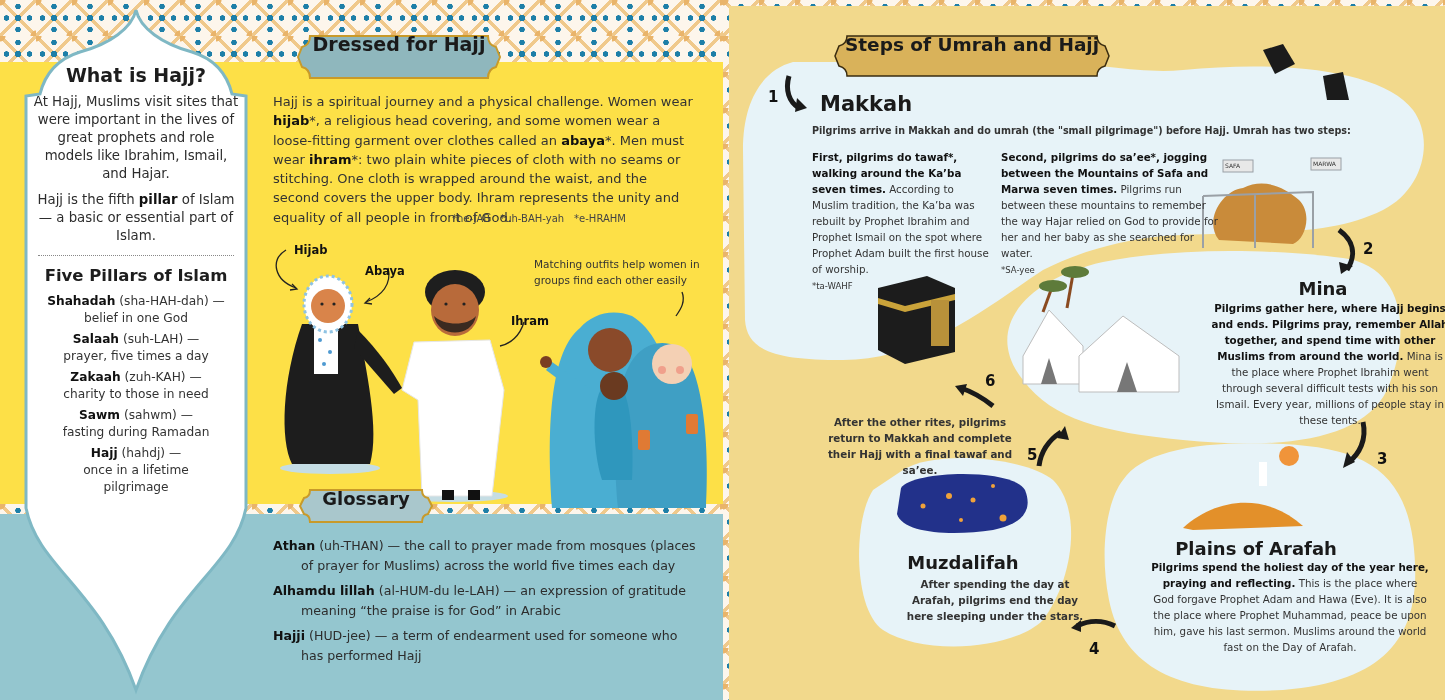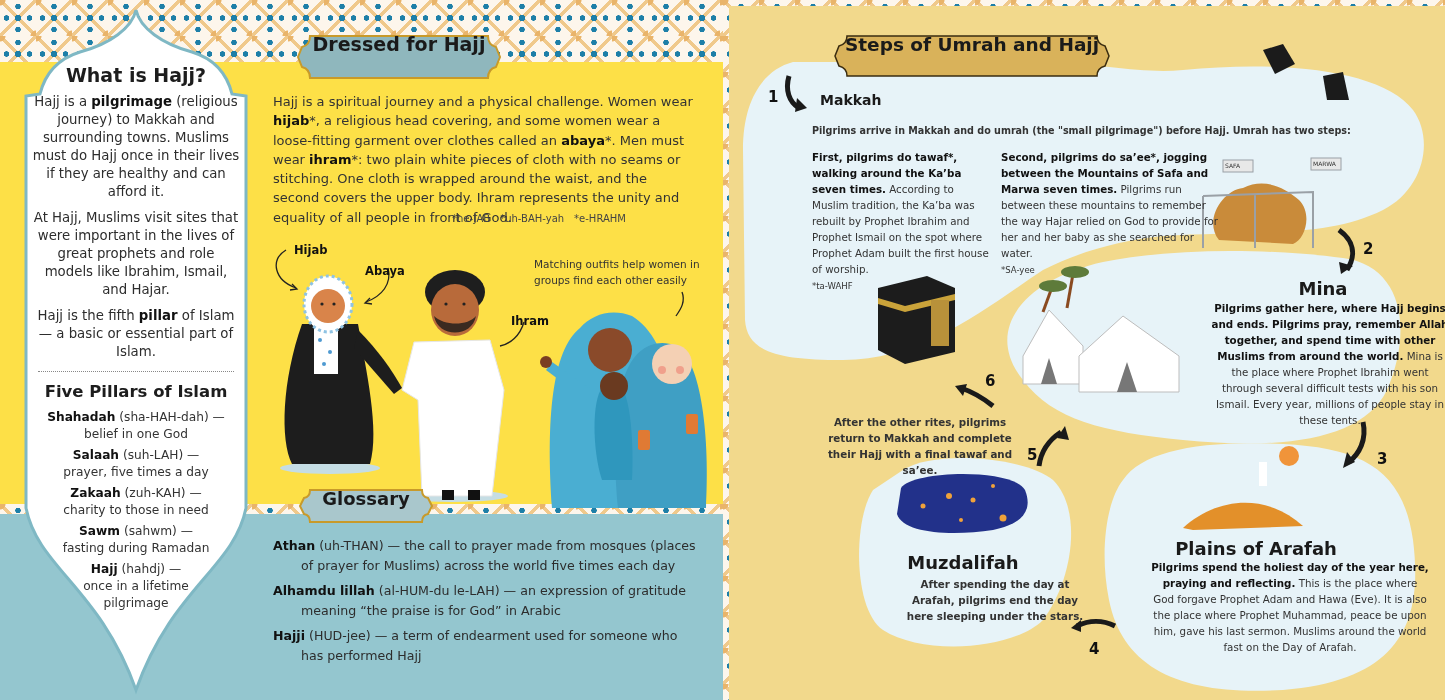--- a/index.html
+++ b/index.html
@@ -84,21 +84,20 @@
   <div class="pattern pattern-top"></div>
   <div class="pattern pattern-band"></div>
   <div class="glossary-bg"></div>
 
   <div class="hajj-card">
     <svg class="shape" width="228" height="690" viewBox="0 0 228 690">
       <path d="M114 2 C 118 20, 140 36, 170 44 C 196 52, 206 70, 210 86 L 224 88 L 224 500 C 212 560, 150 580, 114 682 C 78 580, 16 560, 4 500 L 4 88 L 18 86 C 22 70, 32 52, 58 44 C 88 36, 110 20, 114 2 Z" fill="#ffffff" stroke="#7fb8c4" stroke-width="3"></path>
     </svg>
     <div class="content">
       <div class="card-title">What is Hajj?</div>
-      <p class="card-para"><span>Hajj is a </span><b>pilgrimage</b><span> (religious journey) to Makkah and surrounding towns. Muslims must do Hajj once in their lives if they are healthy and can afford it.</span></p>
       <p class="card-para">At Hajj, Muslims visit sites that were important in the lives of great prophets and role models like Ibrahim, Ismail, and Hajar.</p>
       <p class="card-para"><span>Hajj is the fifth </span><b>pillar</b><span> of Islam — a basic or essential part of Islam.</span></p>
       <div class="card-divider"></div>
       <div class="pillars-title">Five Pillars of Islam</div>
       <div class="pillar"><b>Shahadah</b><span> (sha-HAH-dah) —</span><br><span>belief in one God</span></div>
       <div class="pillar"><b>Salaah</b><span> (suh-LAH) —</span><br><span>prayer, five times a day</span></div>
       <div class="pillar"><b>Zakaah</b><span> (zuh-KAH) —</span><br><span>charity to those in need</span></div>
       <div class="pillar"><b>Sawm</b><span> (sahwm) —</span><br><span>fasting during Ramadan</span></div>
       <div class="pillar" style="padding:0 30px"><b>Hajj</b><span> (hahdj) —</span><br><span>once in a lifetime pilgrimage</span></div>
     </div>
@@ -256,21 +255,21 @@
   </svg>
 
   <div class="banner steps-banner">
     <svg width="278" height="44" viewBox="0 0 278 44">
       <path d="M14 2 L264 2 Q264 10 272 12 L276 22 L272 32 Q264 34 264 42 L14 42 Q14 34 6 32 L2 22 L6 12 Q14 10 14 2 Z" fill="#d9b25a" stroke="#3a2c10" stroke-width="1.5"></path>
     </svg>
     <span>Steps of Umrah and Hajj</span>
   </div>
 
   <div class="step-num" style="left:45px;top:88px">1</div>
-  <div class="loc-title" style="left:97px;top:92px;font-size:14px">Makkah</div>
+  <div class="loc-title" style="left:97px;top:92px;font-size:21px">Makkah</div>
   <div class="rtext bold-text" style="left:57px;top:123px;width:600px;font-size:9.6px">Pilgrims arrive in Makkah and do umrah (the "small pilgrimage") before Hajj. Umrah has two steps:</div>
   <div class="rtext" style="left:246px;top:149px;width:218px"><b>Second, pilgrims do sa’ee*, jogging between the Mountains of Safa and Marwa seven times.</b><span> Pilgrims run between these mountains to remember the way Hajar relied on God to provide for her and her baby as she searched for water.</span><br><span style="font-size:8.5px">*SA-yee</span></div>
   <div class="rtext" style="left:57px;top:149px;width:180px"><b>First, pilgrims do tawaf*, walking around the Ka’ba seven times.</b><span> According to Muslim tradition, the Ka’ba was rebuilt by Prophet Ibrahim and Prophet Ismail on the spot where Prophet Adam built the first house of worship.</span><br><span style="font-size:8.5px">*ta-WAHF</span></div>
   <div style="position:absolute;left:502px;top:162px;font-size:6px;color:#333">SAFA</div>
   <div style="position:absolute;left:590px;top:160px;font-size:6px;color:#333">MARWA</div>
 
   <div class="step-num" style="left:640px;top:240px">2</div>
   <div class="loc-title center" style="left:470px;top:278px;width:260px;font-size:18px;">Mina</div>
   <div class="rtext center" style="left:455px;top:300px;width:240px"><b>Pilgrims gather here, where Hajj begins and ends. Pilgrims pray, remember Allah together, and spend time with other Muslims from around the world.</b><span> Mina is the place where Prophet Ibrahim went through several difficult tests with his son Ismail. Every year, millions of people stay in these tents.</span></div>
 

